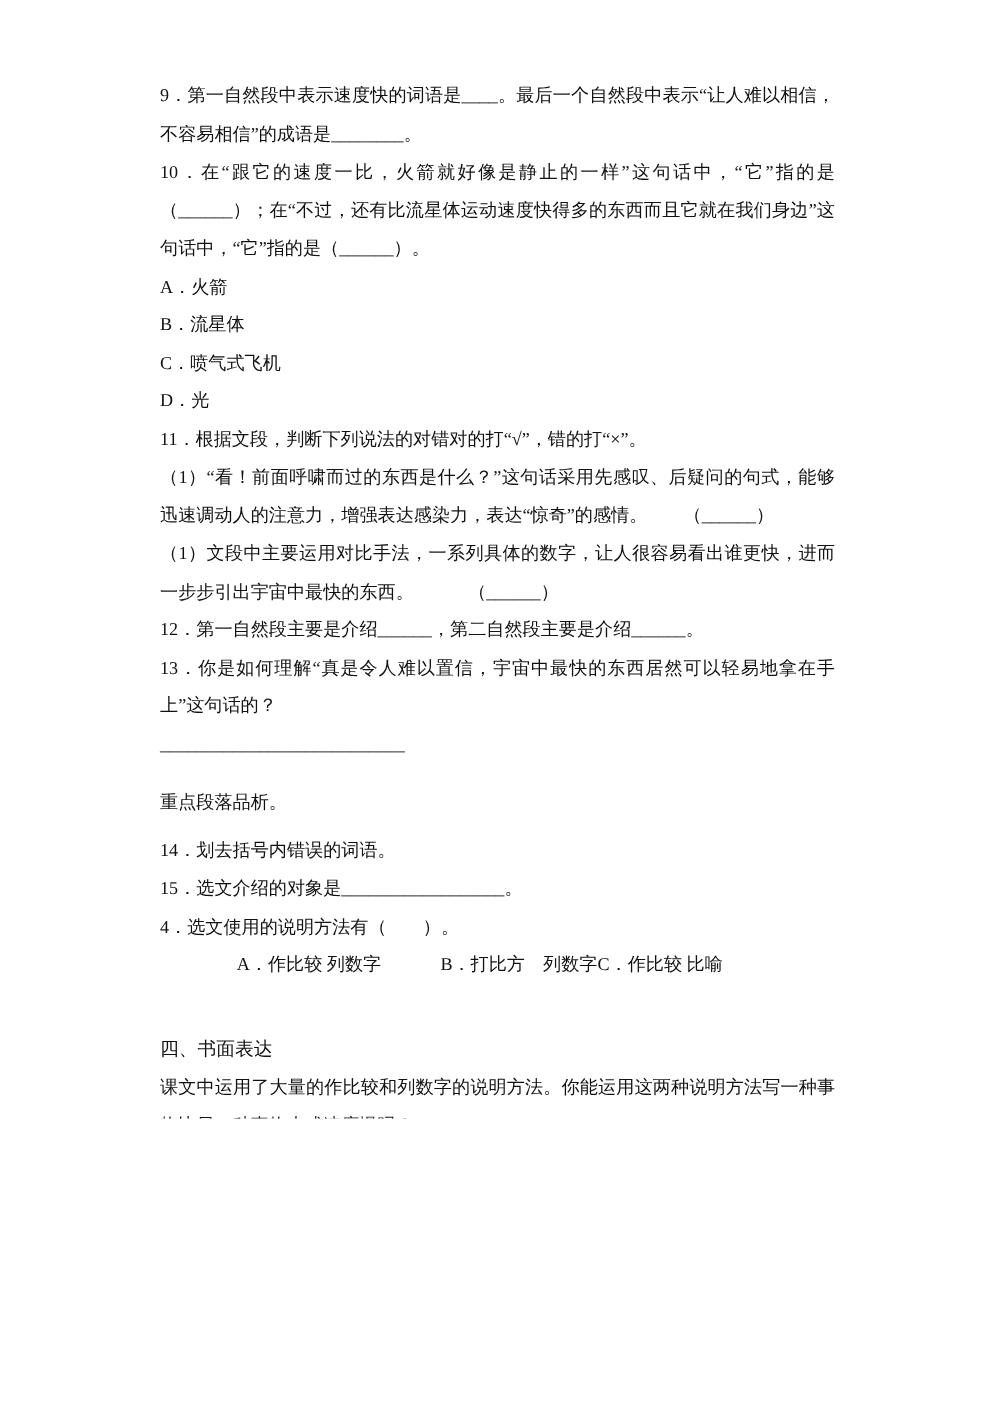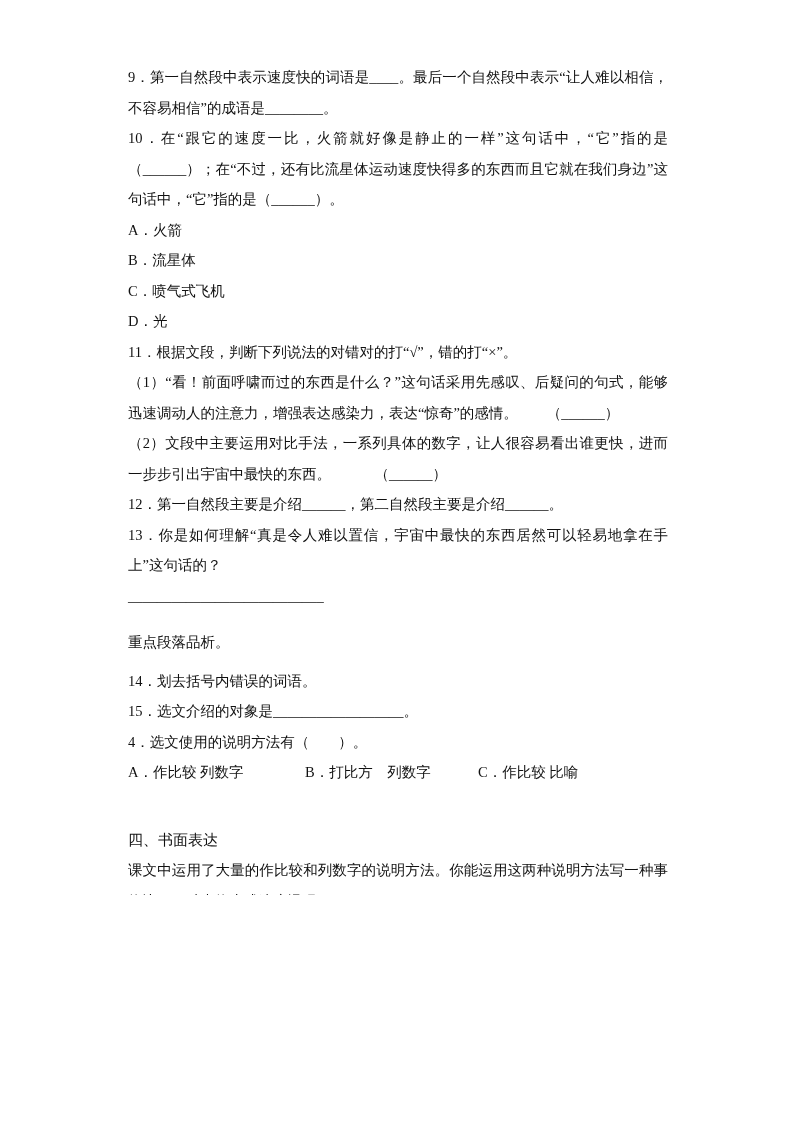--- a/index.html
+++ b/index.html
@@ -35,21 +35,21 @@
   .passage {
     font-style: italic;
     letter-spacing: 1.5px;
     text-indent: 2em;
   }
   .after-passage {
     margin-top: 8px !important;
   }
   .options-row {
     display: flex;
-    text-align: left;
+    text-align: right;
   }
   .options-row .opt-a { width: 177px; flex: 0 0 auto; }
   .options-row .opt-b { width: 173px; flex: 0 0 auto; }
   .options-row .opt-c { flex: 0 0 auto; }
   .section-title {
     margin-top: 37px !important;
     font-family: "Liberation Sans", "DejaVu Sans", sans-serif;
     font-weight: normal;
     font-size: 15px;
   }
@@ -72,21 +72,21 @@
     <p>B．流星体</p>
 
     <p>C．喷气式飞机</p>
 
     <p>D．光</p>
 
     <p>11．根据文段，判断下列说法的对错对的打“√”，错的打“×”。</p>
 
     <p>（1）“看！前面呼啸而过的东西是什么？”这句话采用先感叹、后疑问的句式，能够迅速调动人的注意力，增强表达感染力，表达“惊奇”的感情。　　（______）</p>
 
-    <p>（2）文段中主要运用对比手法，一系列具体的数字，让人很容易看出谁更快，进而一步步引出宇宙中最快的东西。　　　（______）</p>
+    <p>（1）文段中主要运用对比手法，一系列具体的数字，让人很容易看出谁更快，进而一步步引出宇宙中最快的东西。　　　（______）</p>
 
     <p>12．第一自然段主要是介绍______，第二自然段主要是介绍______。</p>
 
     <p>13．你是如何理解“真是令人难以置信，宇宙中最快的东西居然可以轻易地拿在手上”这句话的？</p>
 
     <p class="answer-line">___________________________</p>
 
     <p class="passage-heading">重点段落品析。</p>
 
 

